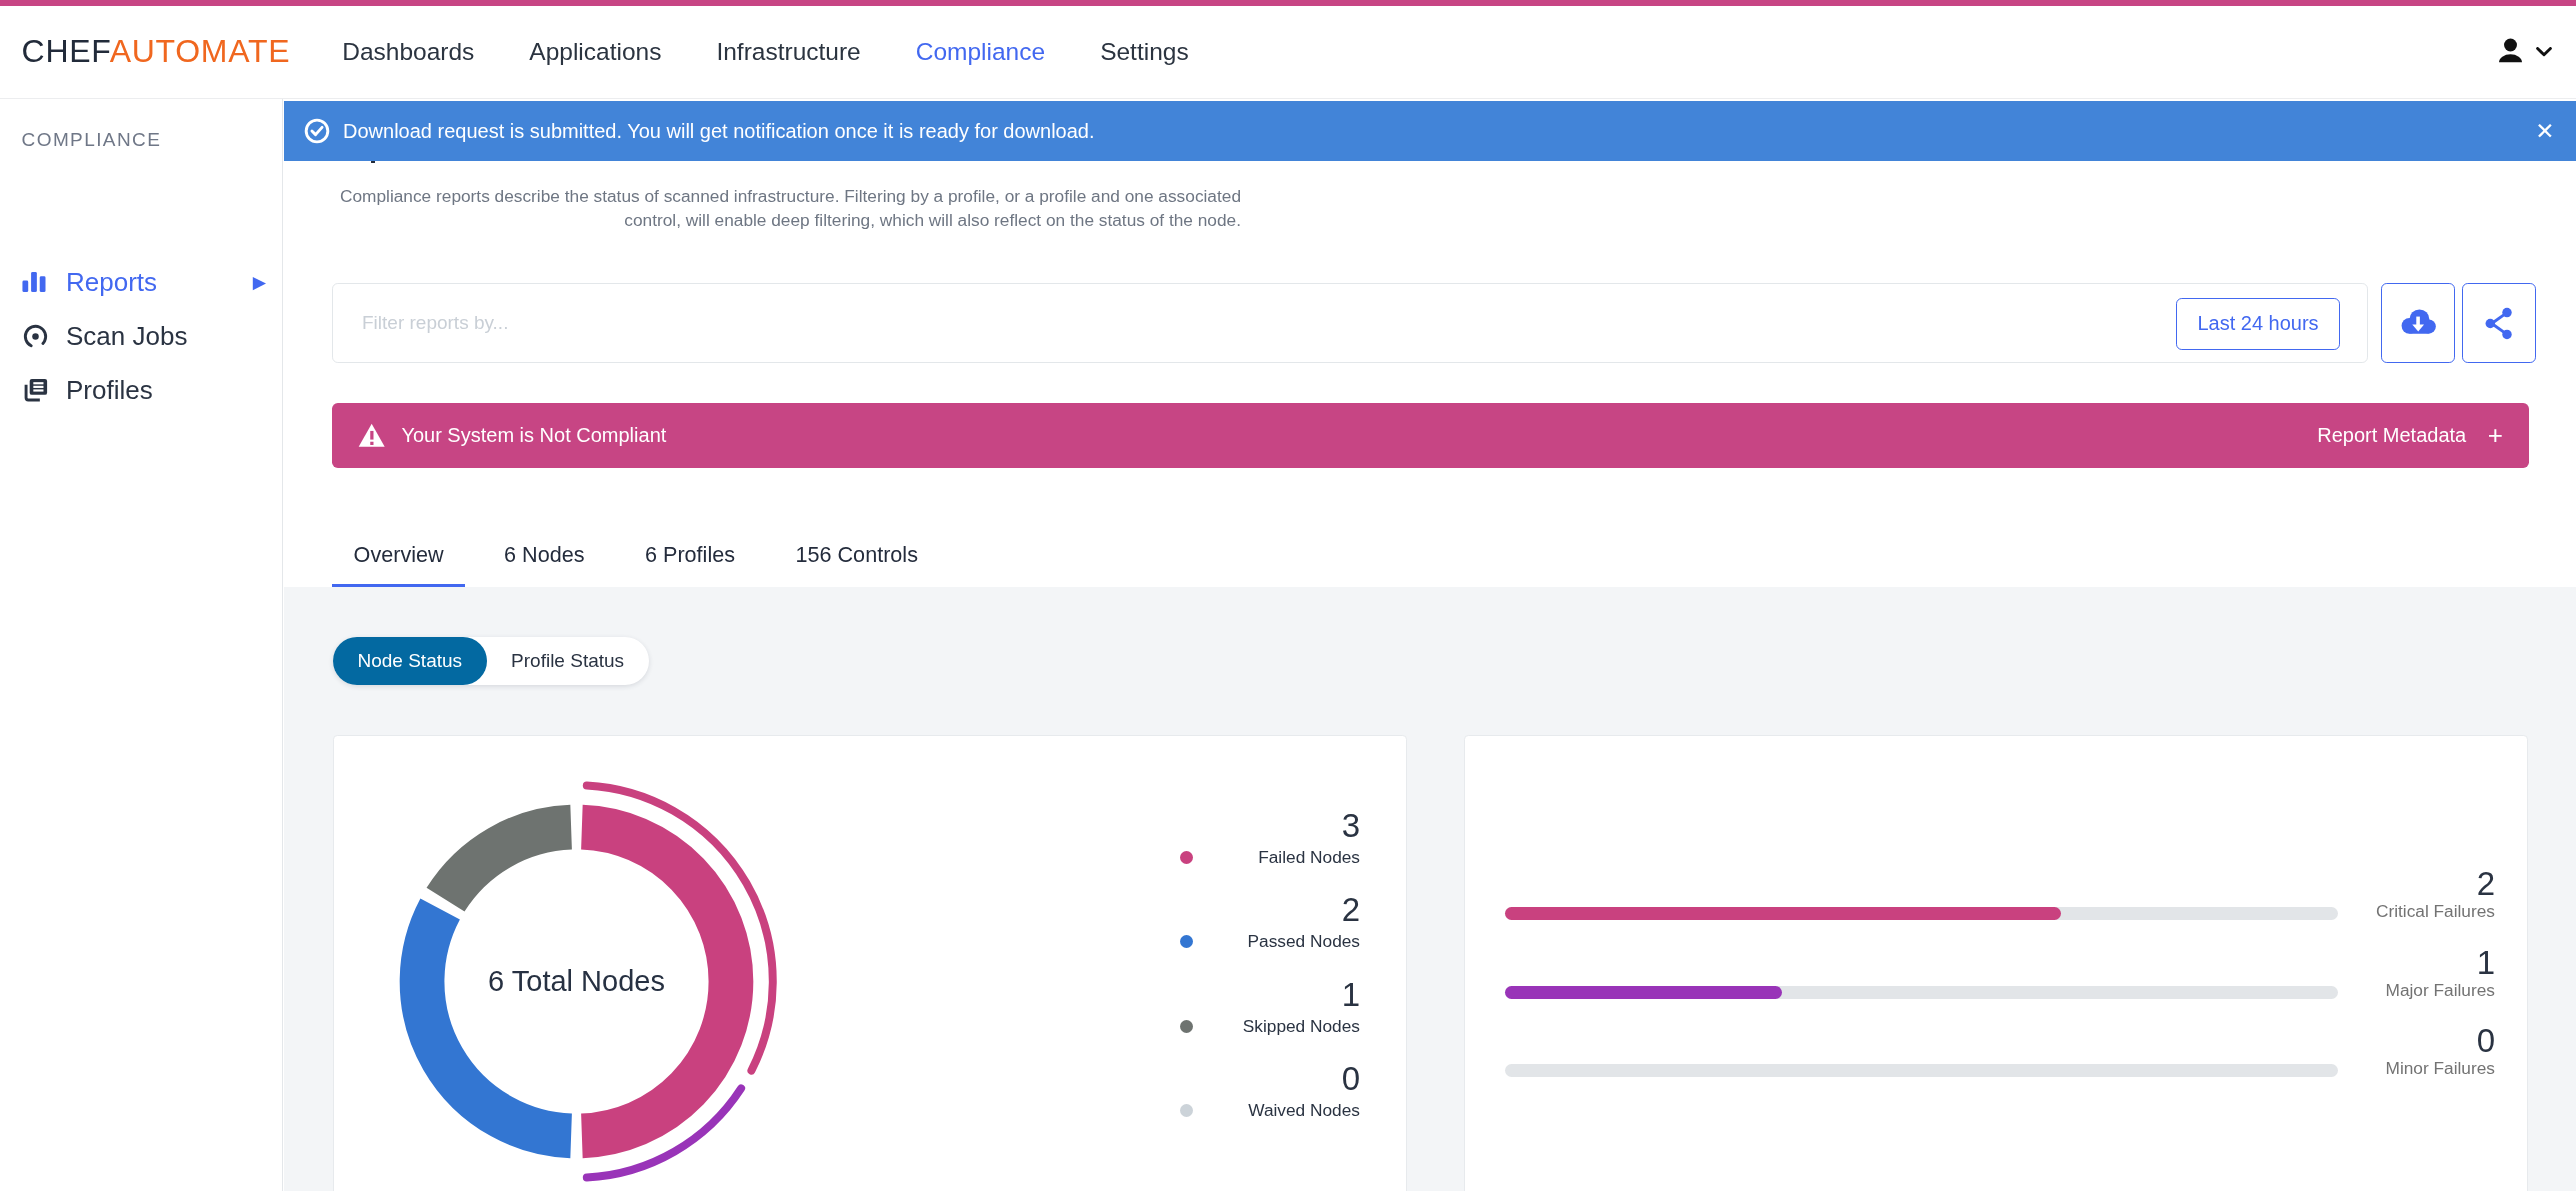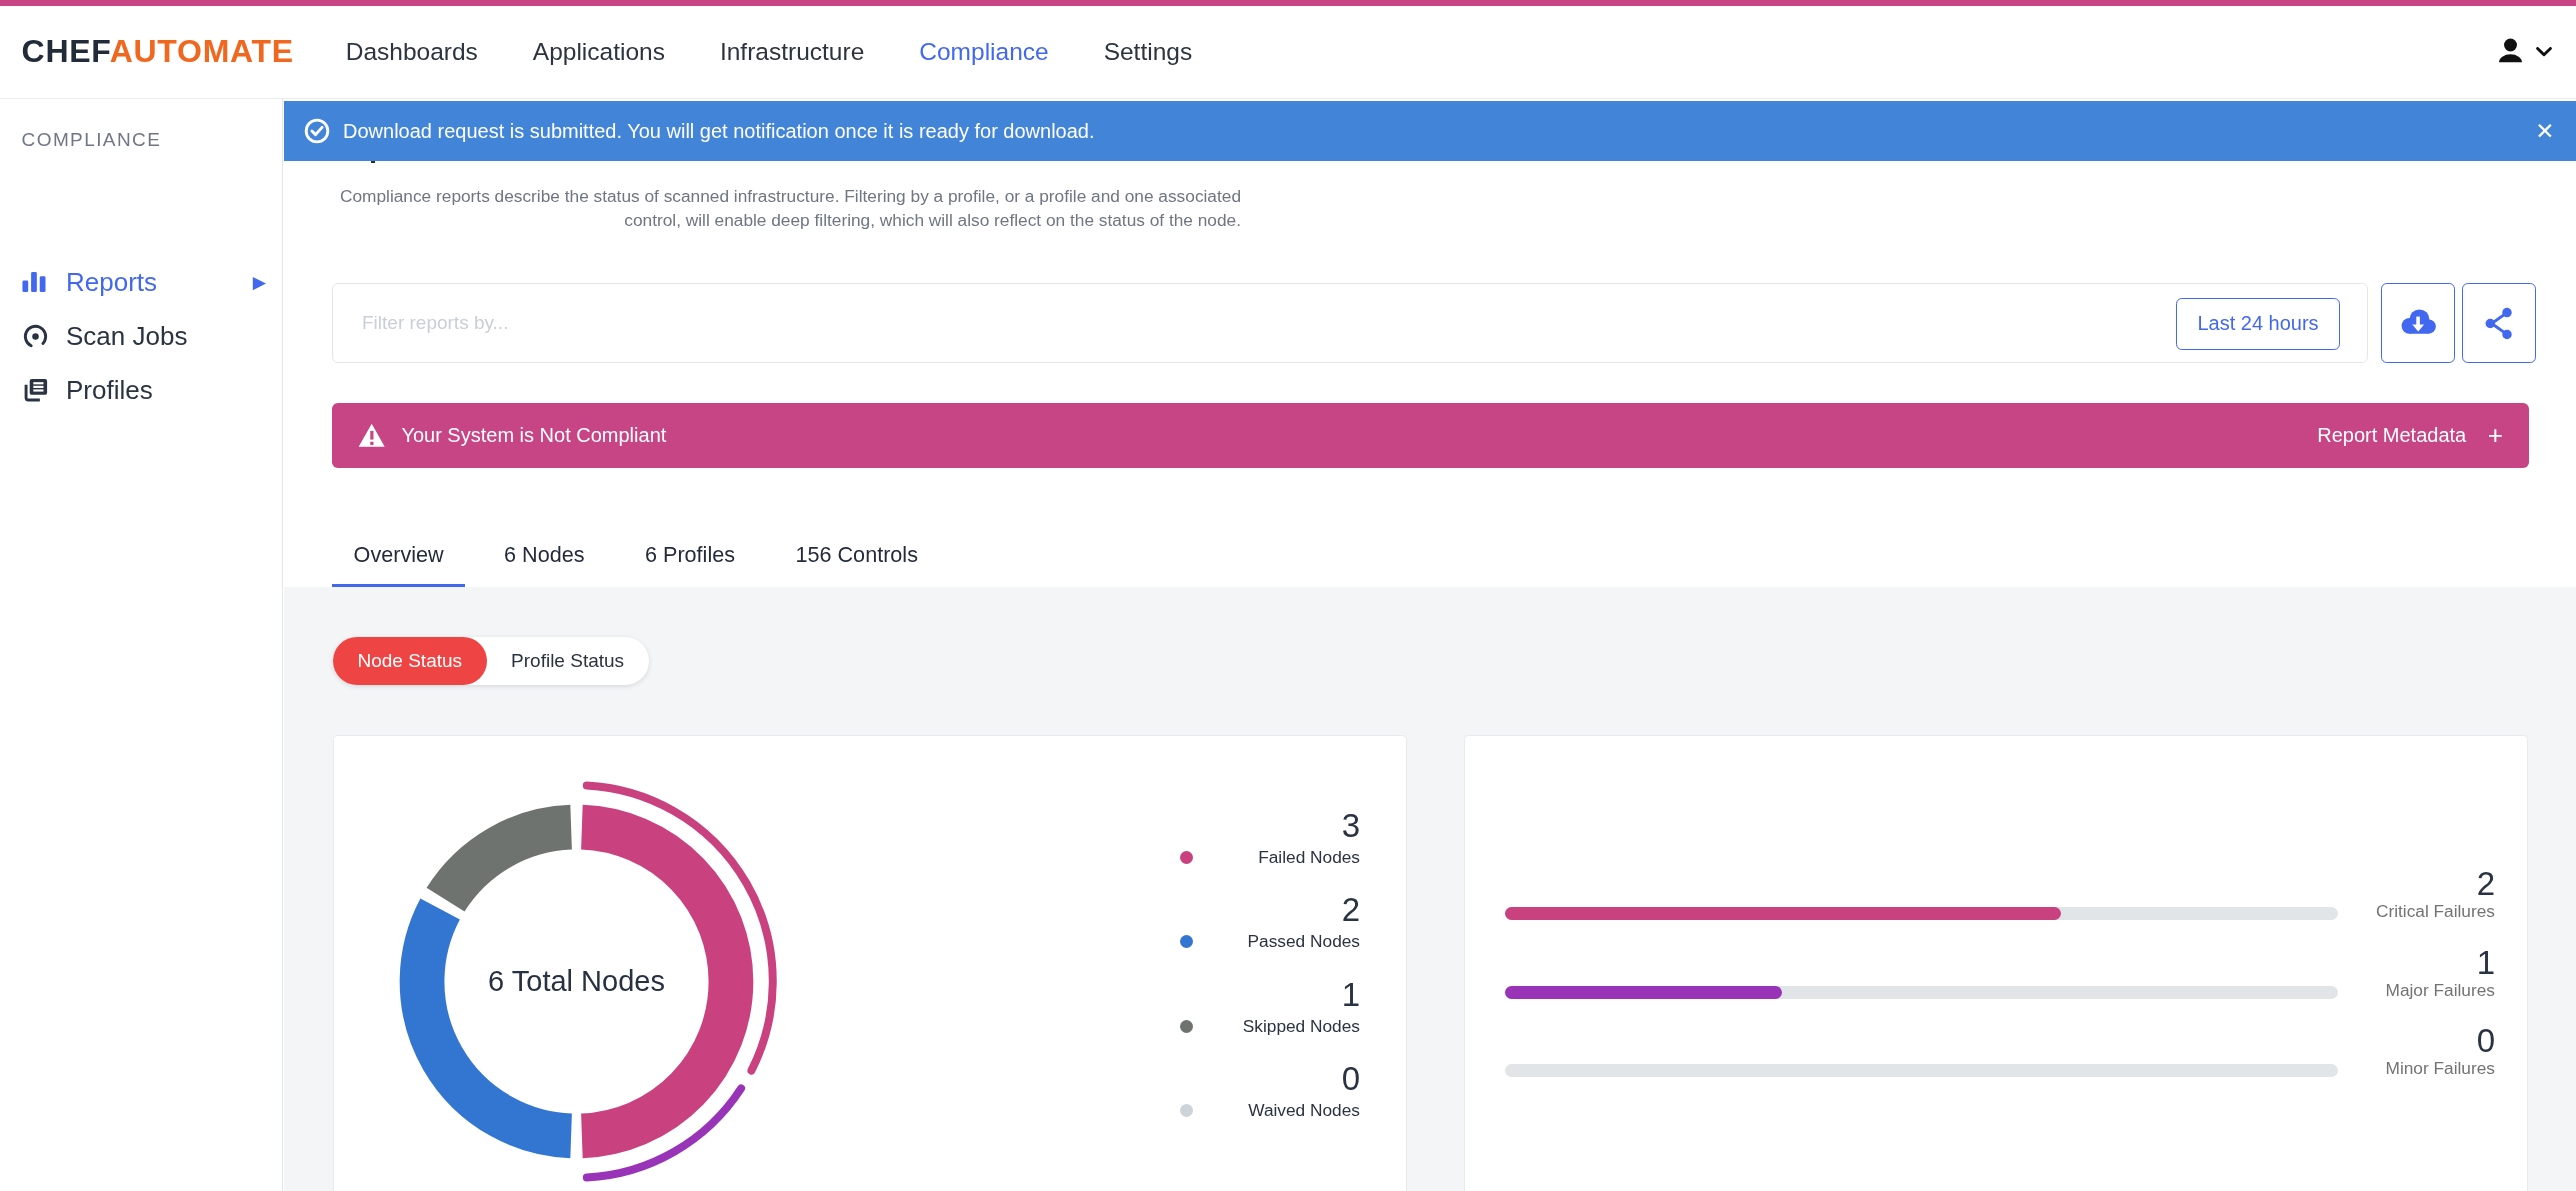--- a/index.html
+++ b/index.html
@@ -6,21 +6,21 @@
   html,body { width:2576px; height:1191px; overflow:hidden; }
   body { font-family:"Liberation Sans", sans-serif; background:#fff; position:relative; color:#2a3342; }
   .app { position:absolute; inset:0; }
 
   
   .top-stripe { position:absolute; top:0; left:0; right:0; height:5.8px; background:#c74584; z-index:60; }
 
   
   .navbar { position:absolute; top:5.8px; left:0; right:0; height:93px; background:#fff;
             display:flex; align-items:center; padding-left:21.6px; border-bottom:0.7px solid #ecedef; z-index:30; }
-  .logo { font-size:32px; font-weight:700; letter-spacing:0.7px; white-space:nowrap; }
+  .logo { font-size:32px; font-weight:400; letter-spacing:0.7px; white-space:nowrap; }
   .logo-chef { color:#222b3a; }
   .logo-automate { color:#f0671f; }
   .nav-links { display:flex; margin-left:52px; gap:55px; }
   .nav-link { font-size:24.5px; color:#2b3440; text-decoration:none; cursor:pointer; }
   .nav-link.active { color:#4268f0; }
   .nav-right { margin-left:auto; margin-right:24.5px; display:flex; align-items:center; gap:8.7px; }
 
   
   .notif-banner { position:absolute; top:101px; left:284px; right:0; height:60px; background:#4284d8;
                   z-index:50; display:flex; align-items:center; padding:0 17.3px 0 20px; color:#fff; }
@@ -69,21 +69,21 @@
   .tab.active { border-bottom-color:#4268f0; }
 
   
   .gray-section { position:absolute; top:488px; left:0; right:0; bottom:0; background:#f3f5f7; }
 
   
   .pill-toggle { position:absolute; top:50px; left:49px; height:48px; background:#fff; border-radius:24px;
                  box-shadow:0 1.4px 5.8px rgba(40,50,70,.14); display:flex; align-items:center; }
   .pill { height:48px; border:none; background:transparent; border-radius:24px; padding:0 24.5px;
           font-size:19px; font-family:inherit; color:#2a3342; cursor:pointer; }
-  .pill.active { background:#ef4444; color:#fff;text-align:right; }
+  .pill.active { background:#0369a1; color:#fff;text-align:right; }
 
   
   .card { position:absolute; top:148px; background:#fff; border:1.4px solid #e7eaed; border-radius:4.3px; height:577px; }
   .card-donut { left:49px; width:1074px; }
   .card-bars  { left:1180px; width:1064px; }
 
   .donut-wrap { position:absolute; left:26px; top:29px; width:433px; height:433px; }
   .donut-center { position:absolute; left:26px; top:29px; width:433px; height:433px;
                   display:flex; align-items:center; justify-content:center;
                   font-size:29px; color:#273142; pointer-events:none; }

